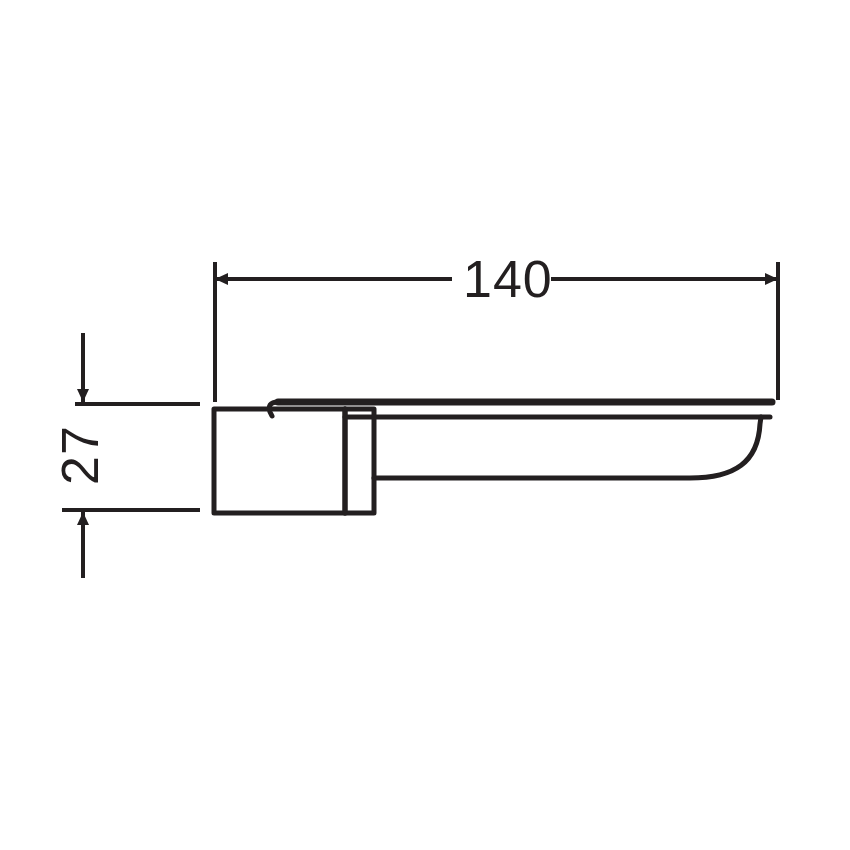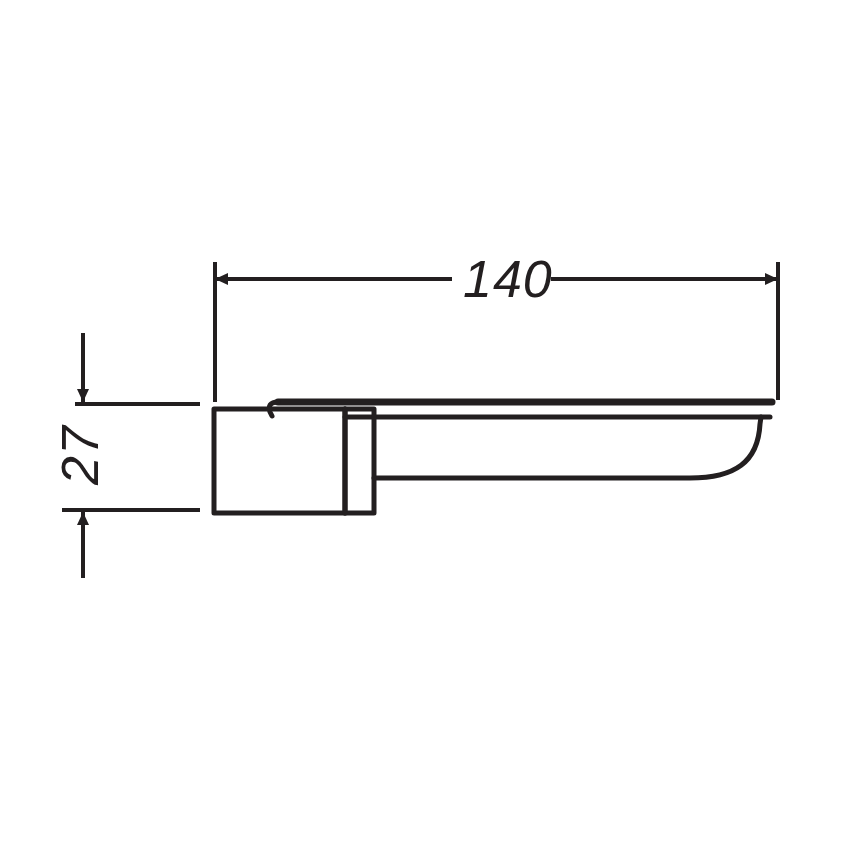--- a/index.html
+++ b/index.html
@@ -12,21 +12,20 @@
     width: 850px;
     height: 850px;
     font-family: "Liberation Sans", sans-serif;
     overflow: hidden;
   }
   #drawing-canvas {
     position: relative;
     width: 850px;
     height: 850px;
     background: #ffffff;
-    font-style: italic;
   }
   #tech-svg {
     display: block;
     width: 850px;
     height: 850px;
   }
   .dim-text {
     font-family: "Liberation Sans", sans-serif;
     font-size: 52px;
     fill: #231f20;

